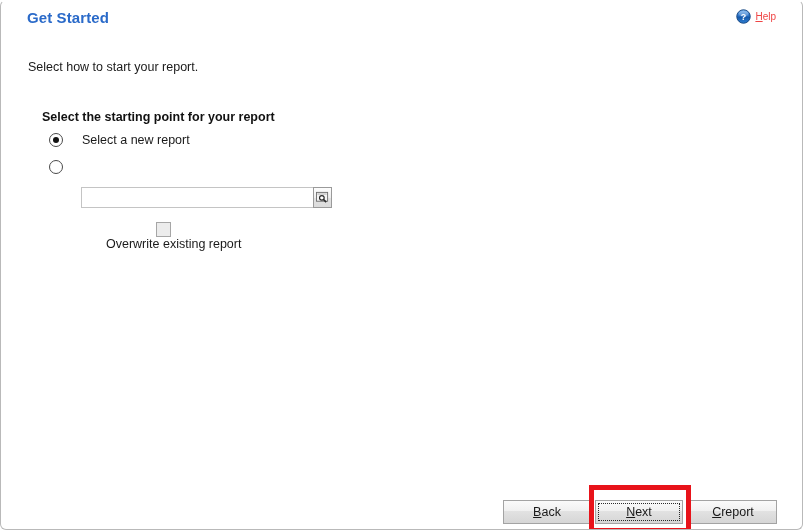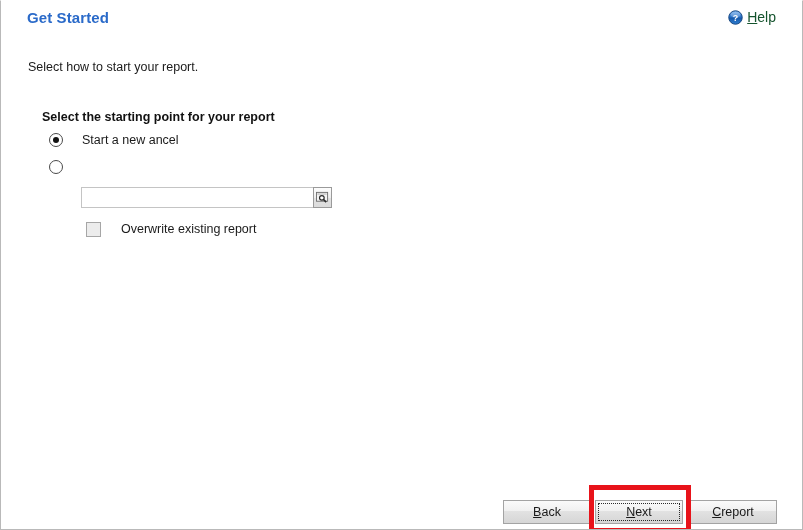--- a/index.html
+++ b/index.html
@@ -22,20 +22,21 @@
   #wizard-window {
     position: relative;
     width: 803px;
     height: 530px;
     background: #ffffff;
     border-left: 1px solid #b9b9b9;
     border-right: 1px solid #b9b9b9;
     border-bottom: 1px solid #b9b9b9;
     border-top: 1px solid #ffffff;
     overflow: hidden;
+    border-radius: 6px;
   }
 
   
   #page-title {
     position: absolute;
     left: 26px;
     top: 8px;
     font-size: 15px;
     font-weight: bold;
     color: #2a6ac9;
@@ -55,22 +56,22 @@
   }
 
   #help-link .help-icon {
     width: 15px;
     height: 15px;
     display: block;
     flex: 0 0 auto;
   }
 
   #help-link .help-label {
-    font-size: 14px;
-    color: #14532d;
+    font-size: 10px;
+    color: #ef4444;
     white-space: nowrap;
   }
 
   #help-link .help-label .accel {
     text-decoration: underline;
   }
 
   
   #intro-text {
     position: absolute;
@@ -171,22 +172,23 @@
     height: 13px;
     display: block;
   }
 
   
   #overwrite-row {
     position: absolute;
     left: 85px;
     top: 221px;
     display: flex;
-    align-items: flex-start;
+    align-items: center;
     cursor: default;
+    flex-direction: column;
   }
 
   .checkbox-mark {
     width: 15px;
     height: 15px;
     border: 1px solid #a6a6a6;
     background: #ececec;
     flex: 0 0 auto;
     cursor: pointer;
   }
@@ -270,21 +272,21 @@
     </span>
     <span class="help-label"><span class="accel">H</span><span>elp</span></span>
   </div>
 
   <div id="intro-text">Select how to start your report.</div>
 
   <div id="group-label">Select the starting point for your report</div>
 
   <div class="radio-row" id="radio-row-new">
     <span class="radio-mark checked"></span>
-    <span class="radio-label">Start a new ancel</span>
+    <span class="radio-label">Select a new report</span>
   </div>
 
   <div class="radio-row" id="radio-row-exist">
     <span class="radio-mark"></span>
   </div>
 
   <div id="existing-report-field-wrap">
     <input id="existing-report-input" type="text" value="" style="">
     <button id="browse-button">
       <span>

